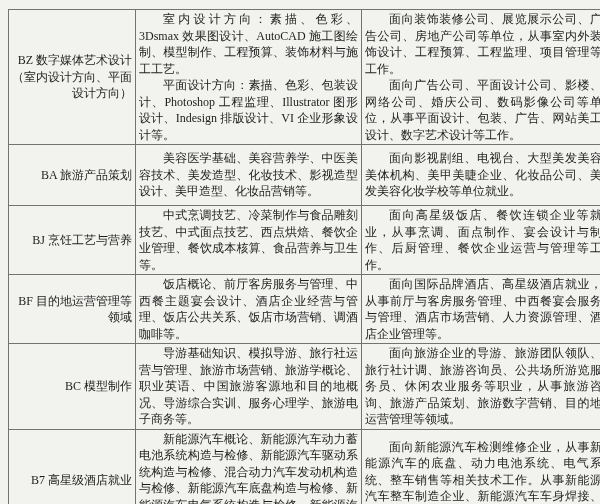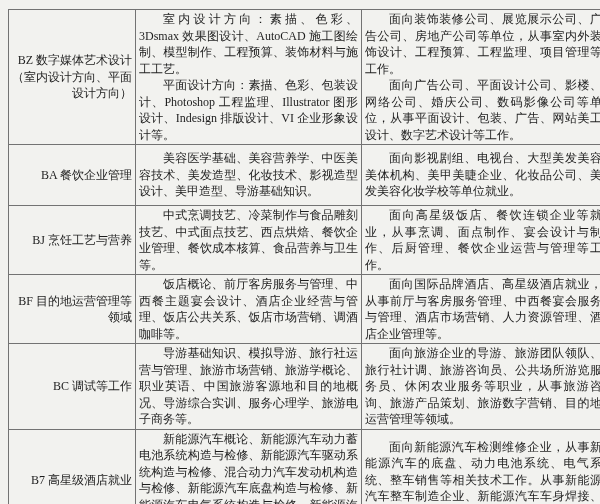--- a/index.html
+++ b/index.html
@@ -51,23 +51,23 @@
       <td class="courses-col">
         <p>室内设计方向：素描、色彩、3Dsmax 效果图设计、AutoCAD 施工图绘制、模型制作、工程预算、装饰材料与施工工艺。</p>
         <p>平面设计方向：素描、色彩、包装设计、Photoshop 工程监理、Illustrator 图形设计、Indesign 排版设计、VI 企业形象设计等。</p>
       </td>
       <td class="employment-col">
         <p>面向装饰装修公司、展览展示公司、广告公司、房地产公司等单位，从事室内外装饰设计、工程预算、工程监理、项目管理等工作。</p>
         <p>面向广告公司、平面设计公司、影楼、网络公司、婚庆公司、数码影像公司等单位，从事平面设计、包装、广告、网站美工设计、数字艺术设计等工作。</p>
       </td>
     </tr>
     <tr class="r2">
-      <td class="major-col"><span>BA 餐饮企业管理</span></td>
+      <td class="major-col"><span>BA 旅游产品策划</span></td>
       <td class="courses-col">
-        <p>美容医学基础、美容营养学、中医美容技术、美发造型、化妆技术、影视造型设计、美甲造型、导游基础知识。</p>
+        <p>美容医学基础、美容营养学、中医美容技术、美发造型、化妆技术、影视造型设计、美甲造型、化妆品营销等。</p>
       </td>
       <td class="employment-col">
         <p>面向影视剧组、电视台、大型美发美容美体机构、美甲美睫企业、化妆品公司、美发美容化妆学校等单位就业。</p>
       </td>
     </tr>
     <tr class="r3">
       <td class="major-col"><span>BJ 烹饪工艺与营养</span></td>
       <td class="courses-col">
         <p>中式烹调技艺、冷菜制作与食品雕刻技艺、中式面点技艺、西点烘焙、餐饮企业管理、餐饮成本核算、食品营养与卫生等。</p>
       </td>
@@ -78,21 +78,21 @@
     <tr class="r4">
       <td class="major-col"><span>BF 目的地运营管理等领域</span></td>
       <td class="courses-col">
         <p>饭店概论、前厅客房服务与管理、中西餐主题宴会设计、酒店企业经营与管理、饭店公共关系、饭店市场营销、调酒咖啡等。</p>
       </td>
       <td class="employment-col">
         <p>面向国际品牌酒店、高星级酒店就业，从事前厅与客房服务管理、中西餐宴会服务与管理、酒店市场营销、人力资源管理、酒店企业管理等。</p>
       </td>
     </tr>
     <tr class="r5">
-      <td class="major-col"><span>BC 调试等工作</span></td>
+      <td class="major-col"><span>BC 模型制作</span></td>
       <td class="courses-col">
         <p>导游基础知识、模拟导游、旅行社运营与管理、旅游市场营销、旅游学概论、职业英语、中国旅游客源地和目的地概况、导游综合实训、服务心理学、旅游电子商务等。</p>
       </td>
       <td class="employment-col">
         <p>面向旅游企业的导游、旅游团队领队、旅行社计调、旅游咨询员、公共场所游览服务员、休闲农业服务等职业，从事旅游咨询、旅游产品策划、旅游数字营销、目的地运营管理等领域。</p>
       </td>
     </tr>
     <tr class="r6">
       <td class="major-col"><span>B7 高星级酒店就业</span></td>
       <td class="courses-col">

